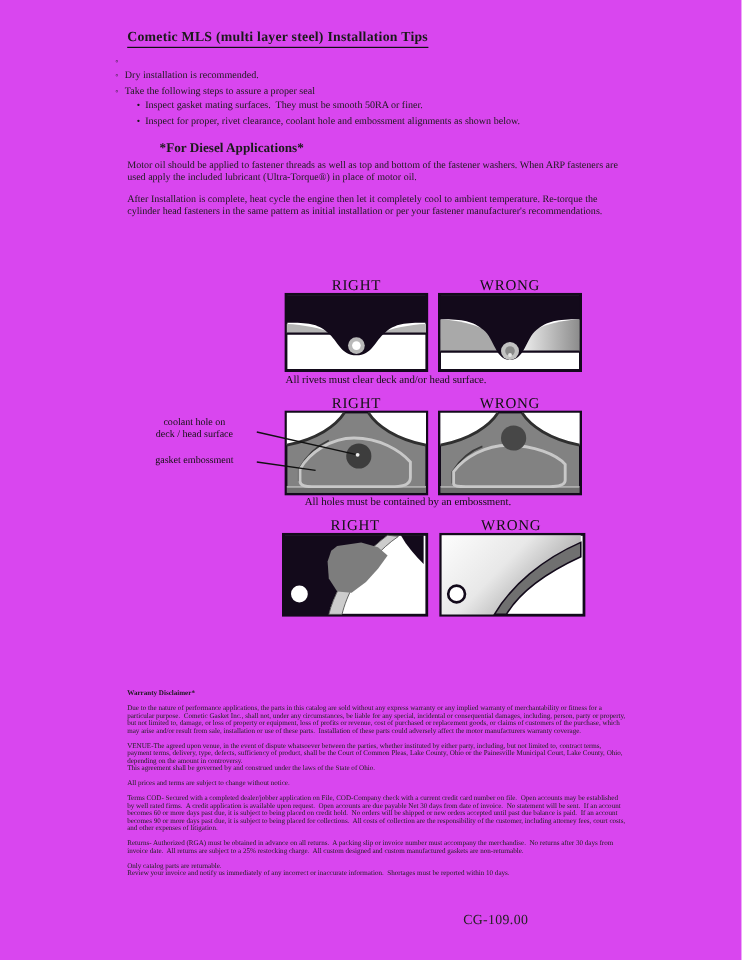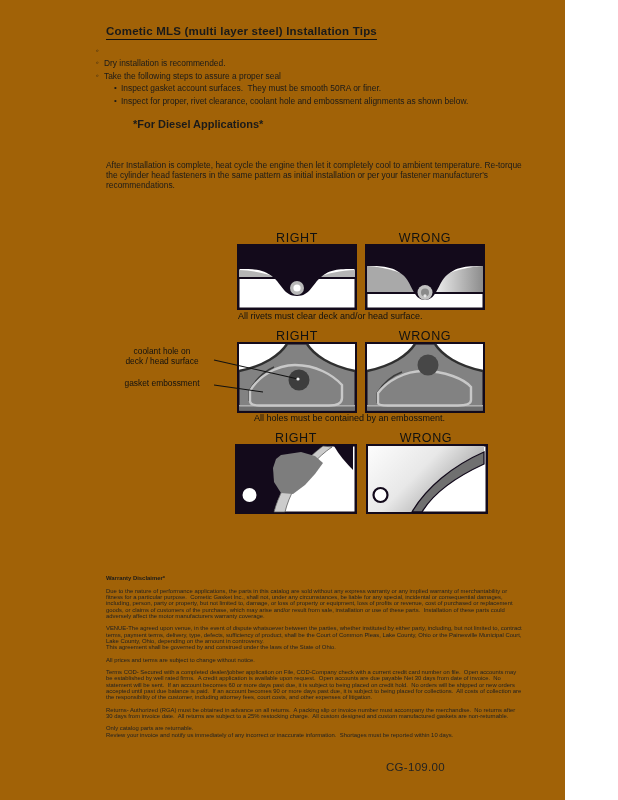--- a/index.html
+++ b/index.html
@@ -1,18 +1,18 @@
 <!DOCTYPE html>
 <html><head>
 <meta charset="utf-8">
 <style>
   html,body{margin:0;padding:0;background:#ffffff;}
   .page{
-    position:relative;width:565px;height:800px;background:#a16207;overflow:hidden;
-    font-family:Liberation Sans, sans-serif;color:#1a1a1a;
+    position:relative;width:618px;height:800px;background:#d946ef;overflow:hidden;
+    font-family:Liberation Serif, serif;color:#1a1a1a;
   }
   .abs{position:absolute;}
   .title{
     left:106px;top:25px;font-size:11.5px;font-weight:bold;letter-spacing:0.2px;
     border-bottom:1.3px solid #111;padding-bottom:1.5px;white-space:nowrap;
   }
   .bullets{left:96px;top:45px;width:440px;font-size:8.4px;}
   .b{display:flex;line-height:12.4px;white-space:pre-wrap;}
   .b .mk{width:8px;flex:0 0 8px;font-size:7.5px;}
   .b.l2{margin-left:18px;}
@@ -33,25 +33,26 @@
 <body>
 
 <div class="page">
 
   <div class="abs title">Cometic MLS (multi layer steel) Installation Tips</div>
 
   <div class="abs bullets">
     <div class="b l1"><span class="mk">◦</span></div>
     <div class="b l1"><span class="mk">◦</span><span>Dry installation is recommended.</span></div>
     <div class="b l1"><span class="mk">◦</span><span>Take the following steps to assure a proper seal</span></div>
-    <div class="b l2"><span class="mk">•</span><span>Inspect gasket account surfaces.  They must be smooth 50RA or finer.</span></div>
+    <div class="b l2"><span class="mk">•</span><span>Inspect gasket mating surfaces.  They must be smooth 50RA or finer.</span></div>
     <div class="b l2"><span class="mk">•</span><span>Inspect for proper, rivet clearance, coolant hole and embossment alignments as shown below.</span></div>
   </div>
 
   <div class="abs sec-head">*For Diesel Applications*</div>
+  <div class="abs par" style="left:106px;top:133px;">Motor oil should be applied to fastener threads as well as top and bottom of the fastener washers. When ARP fasteners are used apply the included lubricant (Ultra-Torque®) in place of motor oil.</div>
   <div class="abs par" style="left:106px;top:161px;">After Installation is complete, heat cycle the engine then let it completely cool to ambient temperature. Re-torque the cylinder head fasteners in the same pattern as initial installation or per your fastener manufacturer's recommendations.</div>
 
   <div class="abs rw" style="left:237px;top:231px;">RIGHT</div>
   <div class="abs rw" style="left:365px;top:231px;">WRONG</div>
 
   <svg class="abs" style="left:237px;top:244px;" width="120" height="66" viewBox="0 0 120 66">
     <rect x="1.25" y="1.25" width="117.5" height="63.5" fill="#ffffff" stroke="#130a1b" stroke-width="2.5"></rect>
     <path d="M2,26 C16,26.5 30,29.5 42,34 L2,34 Z" fill="#b5b5b5"></path>
     <path d="M118,26 C104,26.5 90,29.5 78,34 L118,34 Z" fill="#b5b5b5"></path>
     <line x1="2" y1="34" x2="118" y2="34" stroke="#130a1b" stroke-width="1.8"></line>

